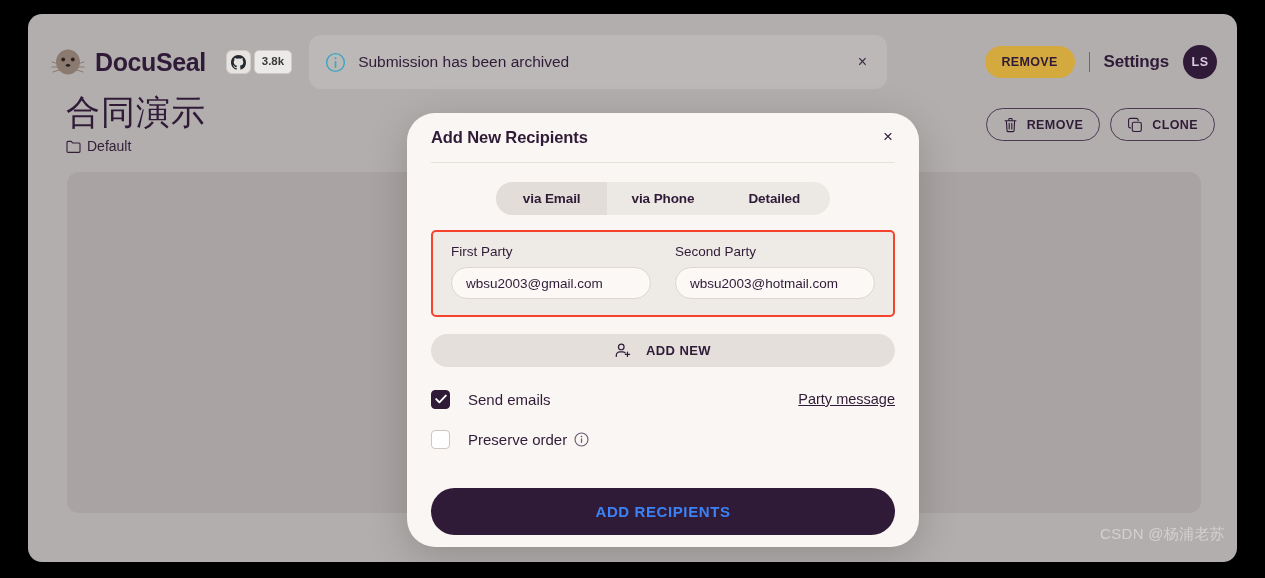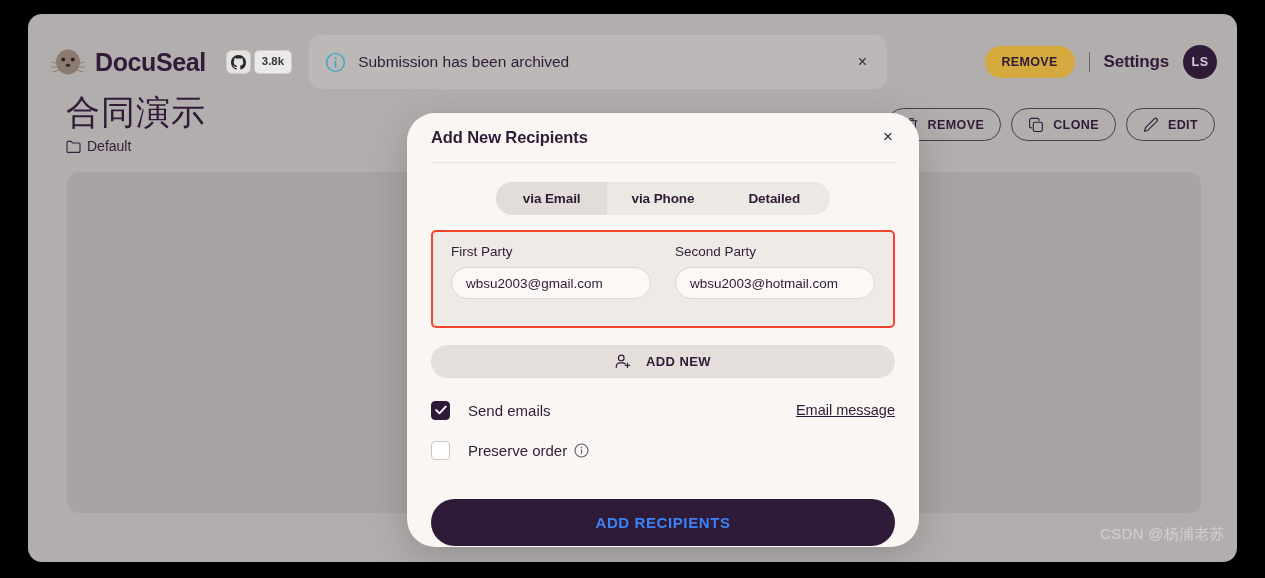--- a/index.html
+++ b/index.html
@@ -154,21 +154,21 @@
   }
   .tab {
     flex: 1; display: flex; align-items: center; justify-content: center;
     font-size: 13.5px; font-weight: bold; color: #2f1b37;
     cursor: pointer; letter-spacing: -0.1px;
   }
   .tab.active { background: #e2ddd8; }
 
   
   #parties-section {
-    margin-top: 15px; height: 98px;
+    margin-top: 15px; height: 87px;
     background: #eeeae6; border: 2px solid #f5432d; border-radius: 5px;
     padding: 12px 18px 0;
     display: flex; gap: 24px;
   }
   .party-field { flex: 1; }
   .party-label {
     font-size: 13.5px; color: #2f1b37; display: block; margin-bottom: 8px;
   }
   .party-input {
     width: 100%; height: 32px;
@@ -291,26 +291,20 @@
         </svg>
         <span>REMOVE</span>
       </button>
       <button class="action-btn">
         <svg width="16" height="16" viewBox="0 0 17 17">
           <rect x="5.6" y="5.6" width="9.6" height="9.8" rx="1.8" fill="none" stroke="#2f1b37" stroke-width="1.2"></rect>
           <path d="M11.8 3.6v-.3c0-1-.8-1.8-1.8-1.8H3.5c-1 0-1.8.8-1.8 1.8v6.5c0 1 .8 1.8 1.8 1.8h.2" fill="none" stroke="#2f1b37" stroke-width="1.2" stroke-linecap="round"></path>
         </svg>
         <span>CLONE</span>
       </button>
-      <button class="action-btn">
-        <svg width="16" height="16" viewBox="0 0 17 17">
-          <path d="M12 1.9a1.9 1.9 0 0 1 2.7 2.7L5.3 14 1.6 15.1l1.1-3.7z" fill="none" stroke="#2f1b37" stroke-width="1.2" stroke-linejoin="round"></path>
-        </svg>
-        <span>EDIT</span>
-      </button>
     </div>
   </div>
 
   <div id="document-panel"></div>
 
   <div id="modal-dialog">
 
     <div id="modal-header">
       <span id="modal-title">Add New Recipients</span>
       <span id="modal-close">×</span>
@@ -343,21 +337,21 @@
     </button>
 
     <div id="options-block">
       <div class="option-row">
         <div class="checkbox checked">
           <svg width="12" height="10" viewBox="0 0 12 10">
             <path d="M1.2 5.1l3.2 3.2L10.8 1.6" fill="none" stroke="#ffffff" stroke-width="1.9" stroke-linecap="round" stroke-linejoin="round"></path>
           </svg>
         </div>
         <span class="option-label">Send emails</span>
-        <a id="edit-message-link" href="#">Email message</a>
+        <a id="edit-message-link" href="#">Party message</a>
       </div>
 
       <div class="option-row">
         <div class="checkbox unchecked"></div>
         <span class="option-label">Preserve order</span>
         <svg class="info-small" viewBox="0 0 16 16">
           <circle cx="8" cy="8" r="6.9" fill="none" stroke="#6b5a72" stroke-width="1.2"></circle>
           <circle cx="8" cy="4.9" r=".85" fill="#6b5a72"></circle>
           <rect x="7.35" y="6.7" width="1.3" height="5" rx=".65" fill="#6b5a72"></rect>
         </svg>

